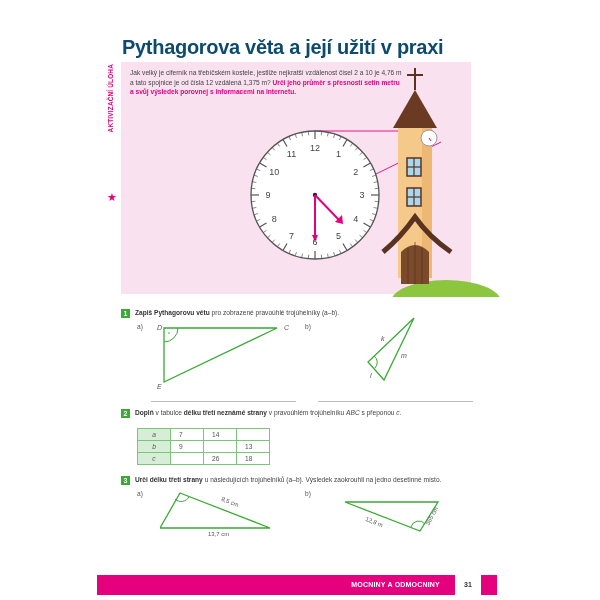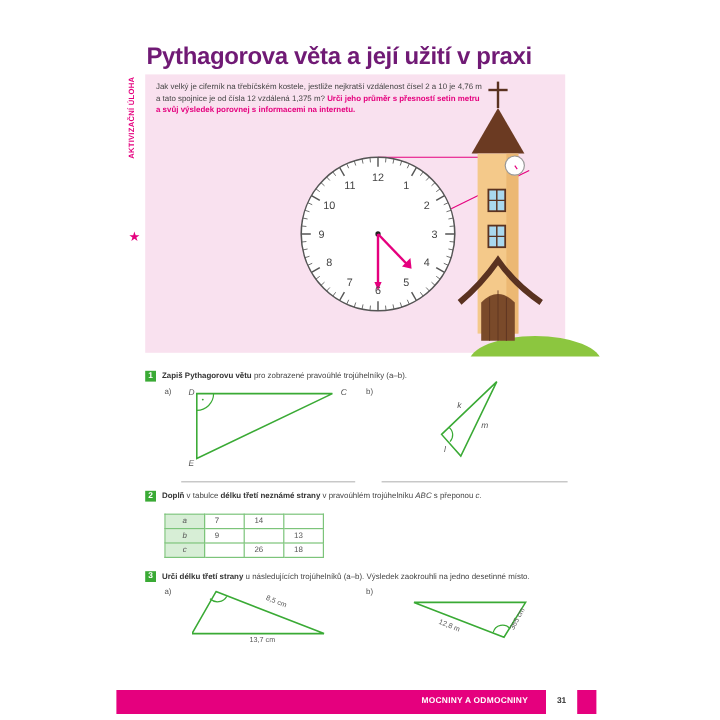--- a/index.html
+++ b/index.html
@@ -1,18 +1,18 @@
 <!DOCTYPE html>
 <html><head>
 <meta charset="utf-8">
 <style>
   html, body { margin:0; padding:0; background:#ffffff; }
   body { width:600px; height:600px; position:relative; overflow:hidden; font-family:"DejaVu Sans", sans-serif; color:#333; }
   .abs { position:absolute; }
-  .title { left:122px; top:36px; font-size:20px; font-weight:bold; color:#701a75; letter-spacing:-0.3px; font-family:"Liberation Sans", sans-serif; }
+  .title { left:122px; top:36px; font-size:20px; font-weight:bold; color:#0c4a6e; letter-spacing:-0.3px; font-family:"Liberation Sans", sans-serif; }
   .pinkbox { left:121px; top:62px; width:350px; height:232px; background:#f9e1ef; }
   .sidetag { left:104px; top:64px; width:14px; height:140px; }
   .sidetag-text { position:absolute; left:0; top:0; width:140px; height:14px; transform-origin:0 0; transform:rotate(-90deg) translate(-140px,0); font-size:6.4px; font-weight:bold; color:#e5007e; letter-spacing:0.2px; text-align:right; line-height:14px; font-family:"Liberation Sans", sans-serif; }
   .star { left:107px; top:192px; font-size:11px; color:#e5007e; line-height:11px; }
   .intro { left:130px; top:68px; width:275px; font-size:6.6px; line-height:9.6px; color:#444; font-family:"Liberation Sans", sans-serif; }
   .intro b { color:#e5007e; }
   .task { font-size:6.6px; color:#444; font-family:"Liberation Sans", sans-serif; }
   .task b { color:#333; }
   .num { display:inline-block; width:9px; height:9px; background:#3aaa35; color:#fff; font-weight:bold; font-size:7px; line-height:9px; text-align:center; margin-right:5px; vertical-align:middle; }
   .lbl { font-size:6.6px; color:#555; font-family:"Liberation Sans", sans-serif; }

